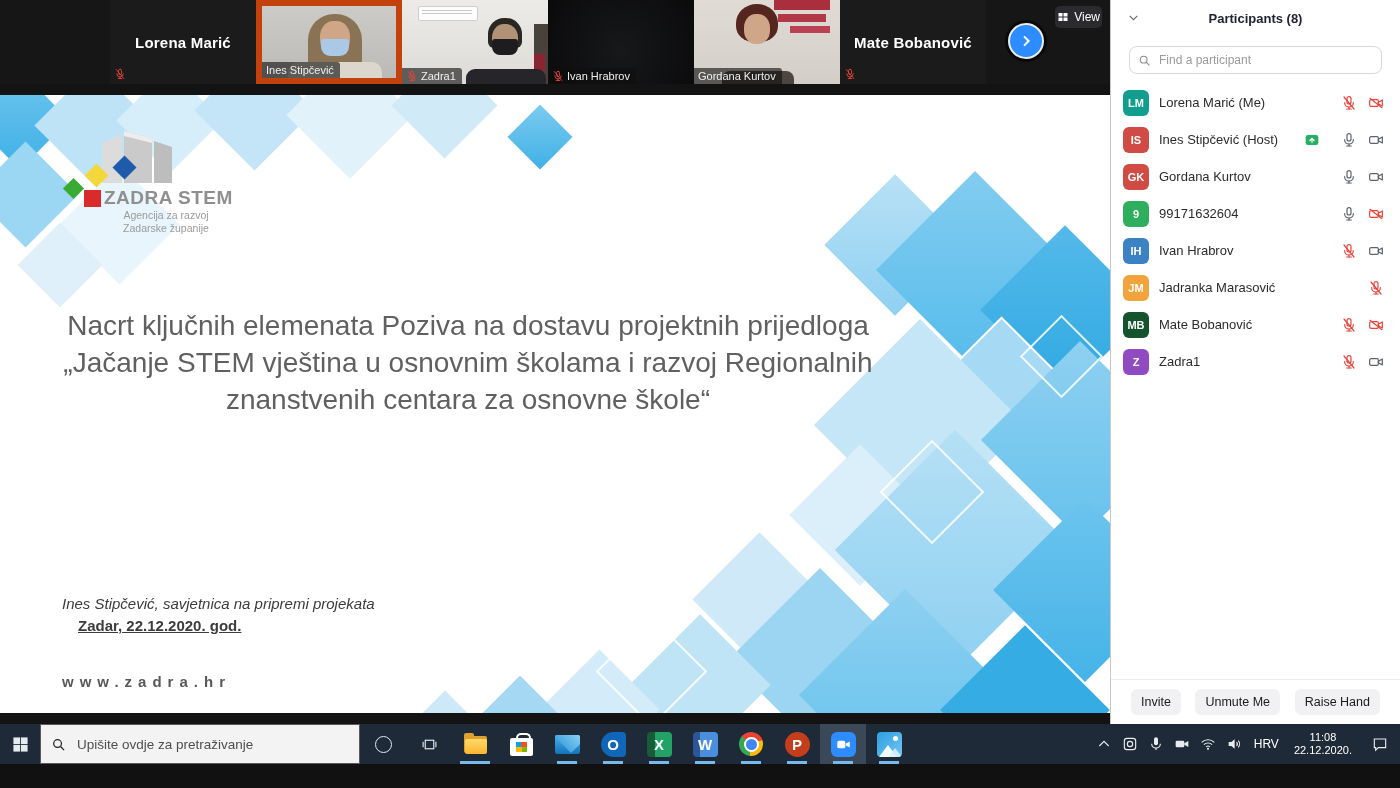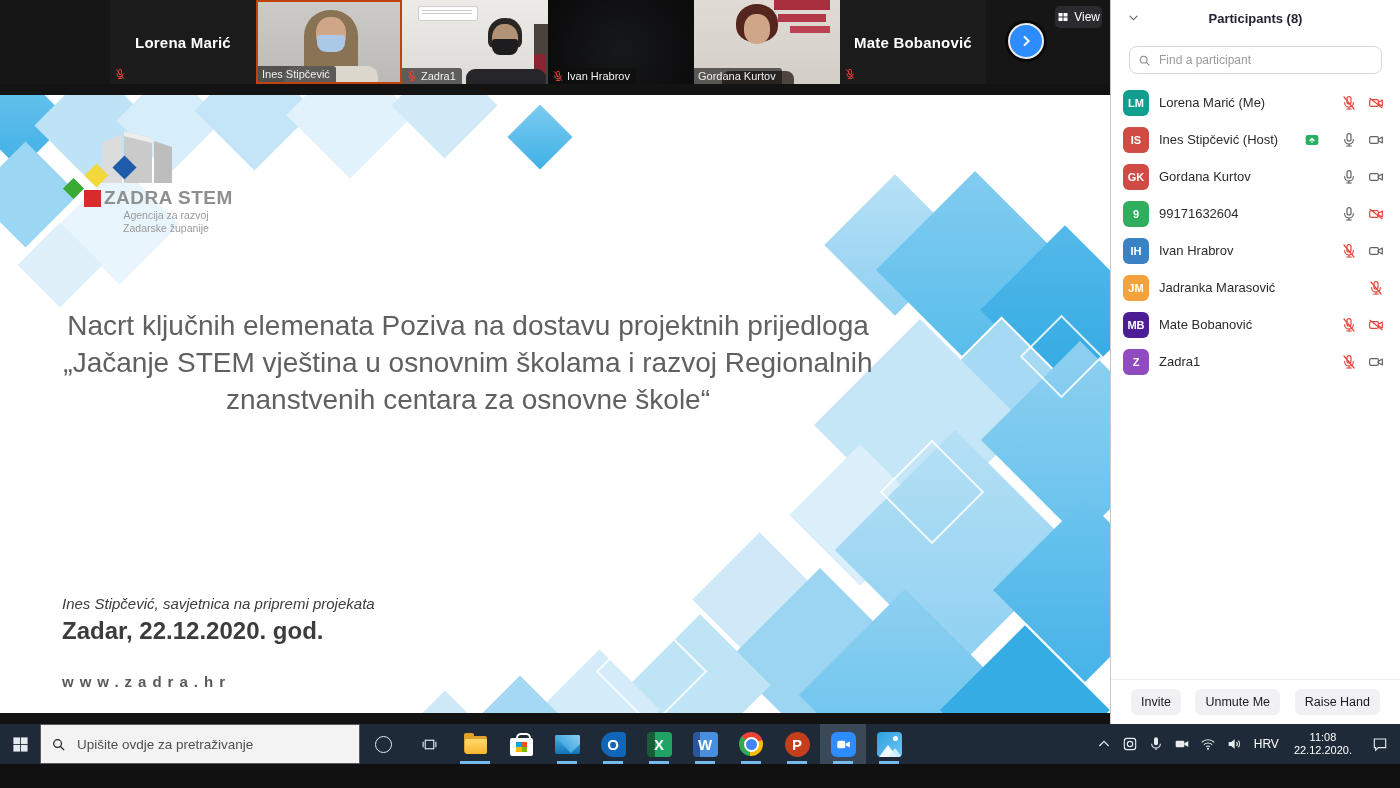--- a/index.html
+++ b/index.html
@@ -17,21 +17,21 @@
   .win-btn{width:44px;height:100%;display:flex;align-items:center;justify-content:center;color:#444;}
   .win-btn svg{width:11px;height:11px;stroke:#444;stroke-width:1.4;fill:none;}
 
   
   .app-row{display:flex;height:724px;}
   .left-col{width:1110px;display:flex;flex-direction:column;background:#141414;}
 
   
   .video-strip{position:relative;height:84px;background:#161616;flex:none;}
   .tile{position:absolute;top:0;width:146px;height:84px;overflow:hidden;background:#1b1b1b;box-sizing:border-box;}
-  .tile.active{border:2px solid #c2410c;}
+  .tile.active{border:6px solid #c2410c;}
   .tile-center-name{position:absolute;inset:0;display:flex;align-items:center;justify-content:center;
                     color:#fff;font-size:15px;font-weight:bold;letter-spacing:.2px;}
   .tile-label{position:absolute;left:0;bottom:0;display:flex;align-items:center;gap:3px;
               background:rgba(15,15,15,.62);color:#f0f0f0;font-size:11px;padding:2px 6px 2px 4px;border-radius:0 3px 0 0;}
   .tile-mic{position:absolute;left:4px;bottom:4px;}
   .icon-red{color:#e8443a;}
   .icon-gray{color:#5f6368;}
   .s12 svg{width:12px;height:12px;display:block;}
   .s16 svg{width:16px;height:16px;display:block;}
   .next-btn{position:absolute;left:1008px;top:23px;width:32px;height:32px;border-radius:50%;
@@ -43,21 +43,21 @@
   .view-btn svg{width:12px;height:12px;fill:#fff;}
 
   
   .stage{position:relative;flex:1;background:#131313;}
   .slide{position:absolute;left:0;right:0;top:11px;bottom:11px;background:#fff;overflow:hidden;}
   .dm{position:absolute;transform:rotate(45deg);}
   .dm-o{background:transparent;border:2px solid rgba(255,255,255,.85);}
   .slide-title{position:absolute;left:58px;top:212px;width:820px;text-align:center;
                color:#606060;font-size:28px;line-height:37px;font-weight:400;}
   .slide-presenter{position:absolute;left:62px;top:500px;font-style:italic;font-size:15px;color:#3c3c3c;}
-  .slide-date{position:absolute;left:62px;top:522px;font-size:24px;font-weight:bold;color:#3c3c3c;}
+  .slide-date{position:absolute;left:78px;top:522px;font-size:15px;font-weight:bold;color:#3c3c3c;text-decoration:underline;}
   .slide-www{position:absolute;left:62px;top:578px;font-size:15px;font-weight:bold;color:#595959;letter-spacing:6px;}
 
   .logo{position:absolute;left:64px;top:34px;width:180px;height:110px;}
   .logo-building{position:absolute;left:30px;top:0;}
   .logo-dm{position:absolute;transform:rotate(45deg);}
   .brand-row{position:absolute;left:20px;top:58px;display:flex;align-items:center;gap:3px;}
   .brand-sq{width:17px;height:17px;background:#d92b2b;}
   .brand-txt{font-size:19px;font-weight:bold;color:#8f8f8f;letter-spacing:.5px;}
   .taglines{position:absolute;left:42px;top:80px;width:120px;text-align:center;
             font-size:10.5px;color:#9a9a9a;line-height:13px;}
@@ -511,21 +511,21 @@
           <div class="p-name">Jadranka Marasović</div>
           <div class="p-icons">
             <span class="icon-red s16">
                 <svg>
                   <use href="#i-mic-off"></use>
                 </svg>
               </span>
           </div>
         </div>
         <div class="p-row">
-          <div class="avatar" style="background: #4c1d95;">MB</div>
+          <div class="avatar" style="background: #14532d;">MB</div>
           <div class="p-name">Mate Bobanović</div>
           <div class="p-icons">
             <span class="icon-red s16">
                 <svg>
                   <use href="#i-mic-off"></use>
                 </svg>
               </span>
             <span class="icon-red s16">
                 <svg>
                   <use href="#i-cam-off"></use>

